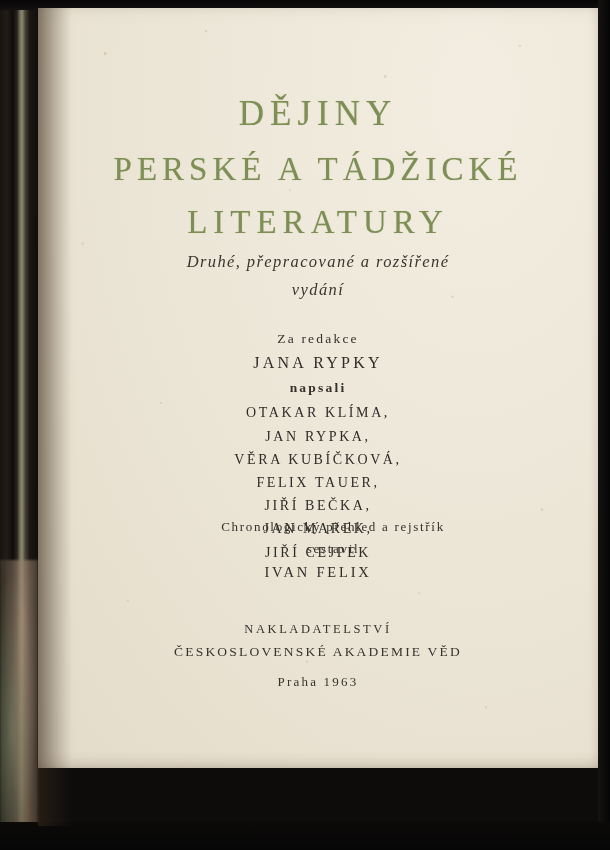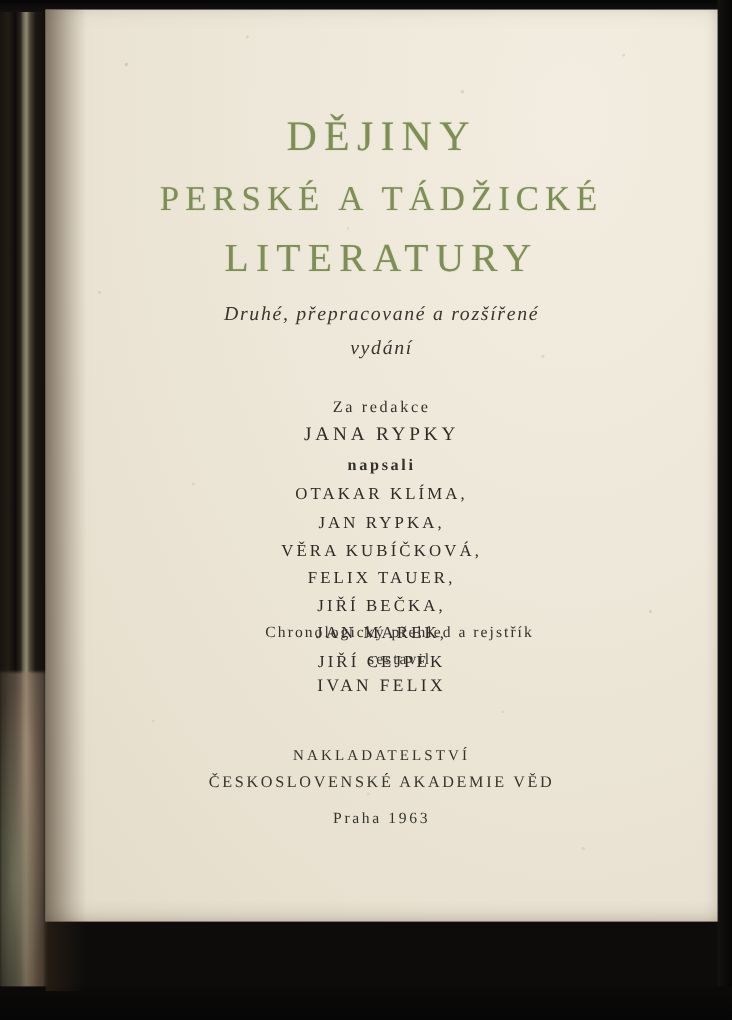--- a/index.html
+++ b/index.html
@@ -132,21 +132,21 @@
   }
   .title-line {
     color: #7d8f55;
     font-family: "Liberation Serif", serif;
     font-size: 35px;
     letter-spacing: 5.5px;
     line-height: 1.62;
     text-shadow: 0 0 1px rgba(125,143,85,.4);
   }
   .title-line.l1 { letter-spacing: 6px; }
-  .title-line.l2 { font-size: 29px; letter-spacing: 5px; }
+  .title-line.l2 { font-size: 33px; letter-spacing: 5px; }
   .title-line.l3 { font-size: 33px; letter-spacing: 6px; }
 
   
   .edition {
     position: absolute;
     left: 0; right: 0;
     top: 240px;
     font-style: italic;
     font-size: 16.5px;
     letter-spacing: 1.4px;

